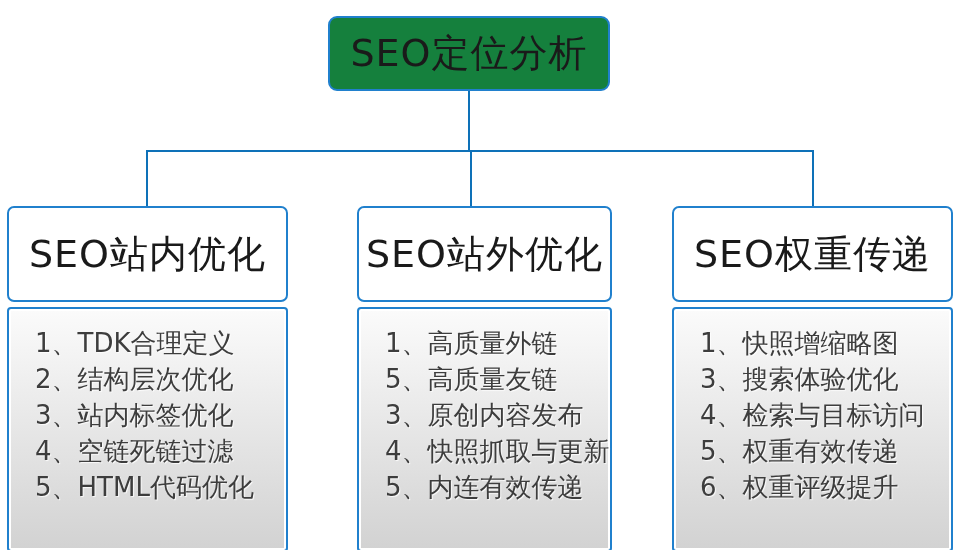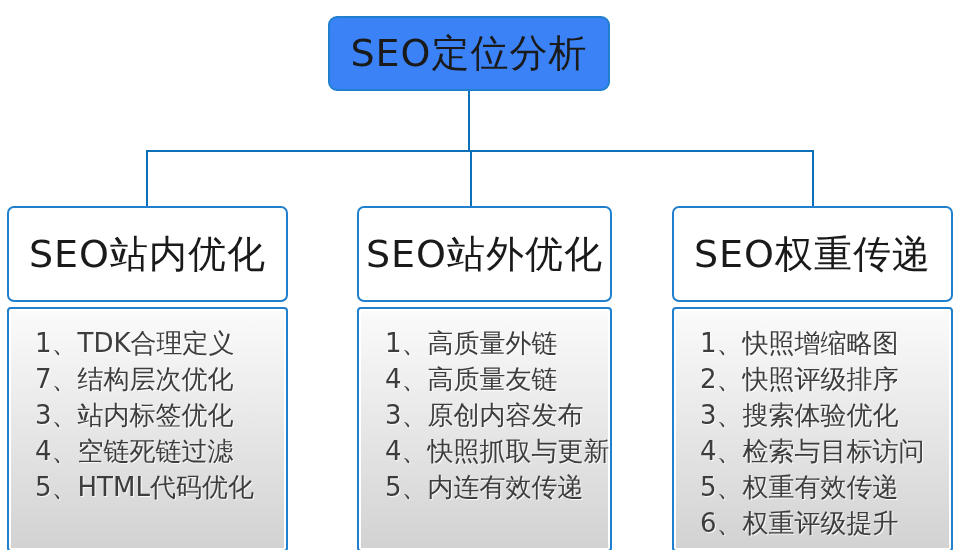--- a/index.html
+++ b/index.html
@@ -11,21 +11,21 @@
     --list-bottom:#d2d2d2;
   }
   *{margin:0;padding:0;box-sizing:border-box;}
   html,body{width:960px;height:550px;background:#ffffff;overflow:hidden;}
   body{
     position:relative;
     font-family:"DejaVu Sans","Liberation Sans",sans-serif;
   }
   .node{
     position:absolute;
-    background:#3b82f6;
+    background:#15803d;
     border:2px solid var(--box-border);
     display:flex;align-items:center;justify-content:center;
     color:var(--header-text);
   }
   .root-box{
     left:328px;top:16px;width:282px;height:75px;
     border-radius:9px;
     font-size:38px;
     letter-spacing:1px;
   }
@@ -77,45 +77,44 @@
 <div class="line v-line" style="left:146px;top:150px;height:56px;"></div>
 <div class="line v-line" style="left:470px;top:150px;height:56px;"></div>
 <div class="line v-line" style="left:812px;top:150px;height:56px;"></div>
 
 <div class="col col-left" style="top:206px;">
   <div class="col-header">
     <span>SEO站内优化</span>
   </div>
   <div class="col-list">
     <div class="list-item">1、TDK合理定义</div>
-    <div class="list-item">7、结构层次优化</div>
+    <div class="list-item">2、结构层次优化</div>
     <div class="list-item">3、站内标签优化</div>
     <div class="list-item">4、空链死链过滤</div>
     <div class="list-item">5、HTML代码优化</div>
   </div>
 </div>
 
 <div class="col col-mid" style="top:206px;">
   <div class="col-header">
     <span>SEO站外优化</span>
   </div>
   <div class="col-list">
     <div class="list-item">1、高质量外链</div>
-    <div class="list-item">4、高质量友链</div>
+    <div class="list-item">5、高质量友链</div>
     <div class="list-item">3、原创内容发布</div>
     <div class="list-item">4、快照抓取与更新</div>
     <div class="list-item">5、内连有效传递</div>
   </div>
 </div>
 
 <div class="col col-right" style="top:206px;">
   <div class="col-header">
     <span>SEO权重传递</span>
   </div>
   <div class="col-list">
     <div class="list-item">1、快照增缩略图</div>
-    <div class="list-item">2、快照评级排序</div>
     <div class="list-item">3、搜索体验优化</div>
     <div class="list-item">4、检索与目标访问</div>
     <div class="list-item">5、权重有效传递</div>
     <div class="list-item">6、权重评级提升</div>
   </div>
 </div>
 
 </body></html>

